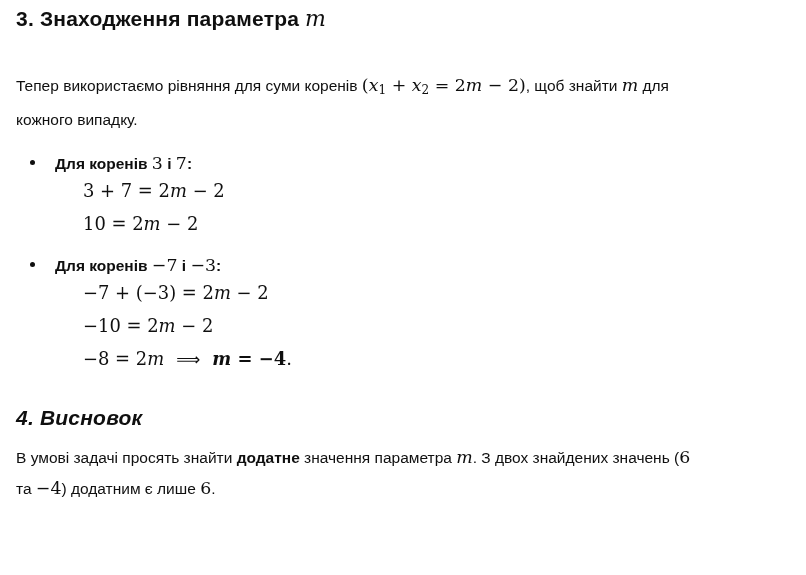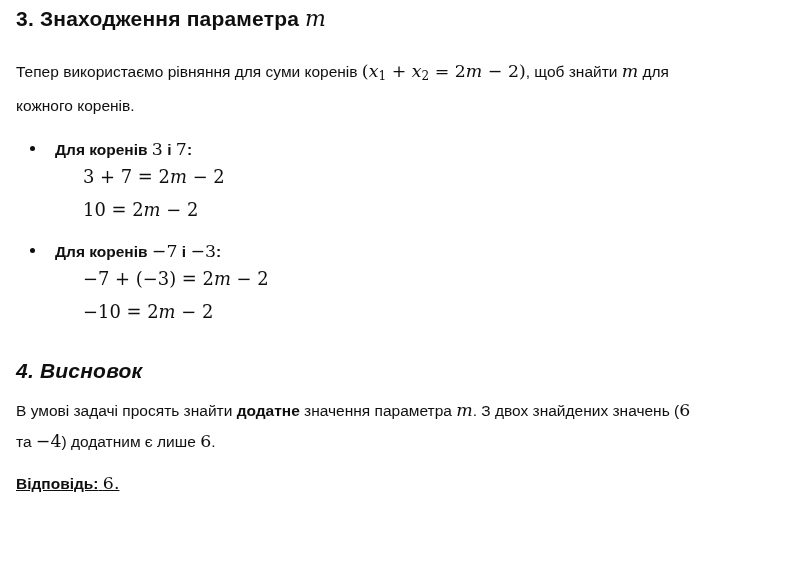--- a/index.html
+++ b/index.html
@@ -23,21 +23,21 @@
     letter-spacing: 0.2px;
   }
   .sec .hm {
     font-family: "DejaVu Serif", "Liberation Serif", serif;
     font-style: italic;
     font-weight: 500;
     font-size: 22px;
   }
   .body { font-size: 15.5px; margin: 0; }
   .line { display: block; line-height: 30px; }
-  .intro { margin-top: 25px; }
+  .intro { margin-top: 39px; }
   .cases {
     list-style: none;
     margin: 17px 0 0 0;
     padding: 0 0 0 39px;
   }
   .cases li { position: relative; margin: 0 0 13px 0; }
   .cases li .bullet {
     position: absolute;
     left: -25px;
     top: 8px;
@@ -76,35 +76,36 @@
 </style>
 </head>
 <body>
 
 <div class="page">
 
   <h1 class="sec"><span>3. Знаходження параметра </span><span class="hm">m</span></h1>
 
   <p class="body intro">
     <span class="line"><span class="plain">Тепер використаємо рівняння для суми коренів </span><span class="math">(</span><span class="mi">x</span><span class="sub">1</span><span class="math"> + </span><span class="mi">x</span><span class="sub">2</span><span class="math"> = 2</span><span class="mi">m</span><span class="math"> − 2)</span><span class="plain">, щоб знайти </span><span class="mi">m</span><span class="plain"> для</span></span>
-    <span class="line"><span class="plain">кожного коренів.</span></span>
+    <span class="line"><span class="plain">кожного випадку.</span></span>
   </p>
 
   <ul class="cases">
     <li>
       <span class="bullet"></span>
       <div class="case-title"><span class="b">Для коренів </span><span class="math">3</span><span class="b"> і </span><span class="math">7</span><span class="b">:</span></div>
       <div class="formula"><span class="math">3 + 7 = 2</span><span class="mi">m</span><span class="math"> − 2</span></div>
       <div class="formula"><span class="math">10 = 2</span><span class="mi">m</span><span class="math"> − 2</span></div>
     </li>
     <li>
       <span class="bullet"></span>
       <div class="case-title"><span class="b">Для коренів </span><span class="math">−7</span><span class="b"> і </span><span class="math">−3</span><span class="b">:</span></div>
       <div class="formula"><span class="math">−7 + (−3) = 2</span><span class="mi">m</span><span class="math"> − 2</span></div>
       <div class="formula"><span class="math">−10 = 2</span><span class="mi">m</span><span class="math"> − 2</span></div>
+      <div class="formula"><span class="math">−8 = 2</span><span class="mi">m</span><span class="arr">⟹</span><span class="mbi">m</span><span class="mb"> = −4</span><span class="math">.</span></div>
     </li>
   </ul>
 
   <h1 class="sec sec4">4. Висновок</h1>
 
   <p class="body concl">
     <span class="line"><span class="plain">В умові задачі просять знайти </span><span class="b">додатне</span><span class="plain"> значення параметра </span><span class="mi">m</span><span class="plain">. З двох знайдених значень (</span><span class="math">6</span></span>
     <span class="line"><span class="plain">та </span><span class="math">−4</span><span class="plain">) додатним є лише </span><span class="math">6</span><span class="plain">.</span></span>
   </p>
 

